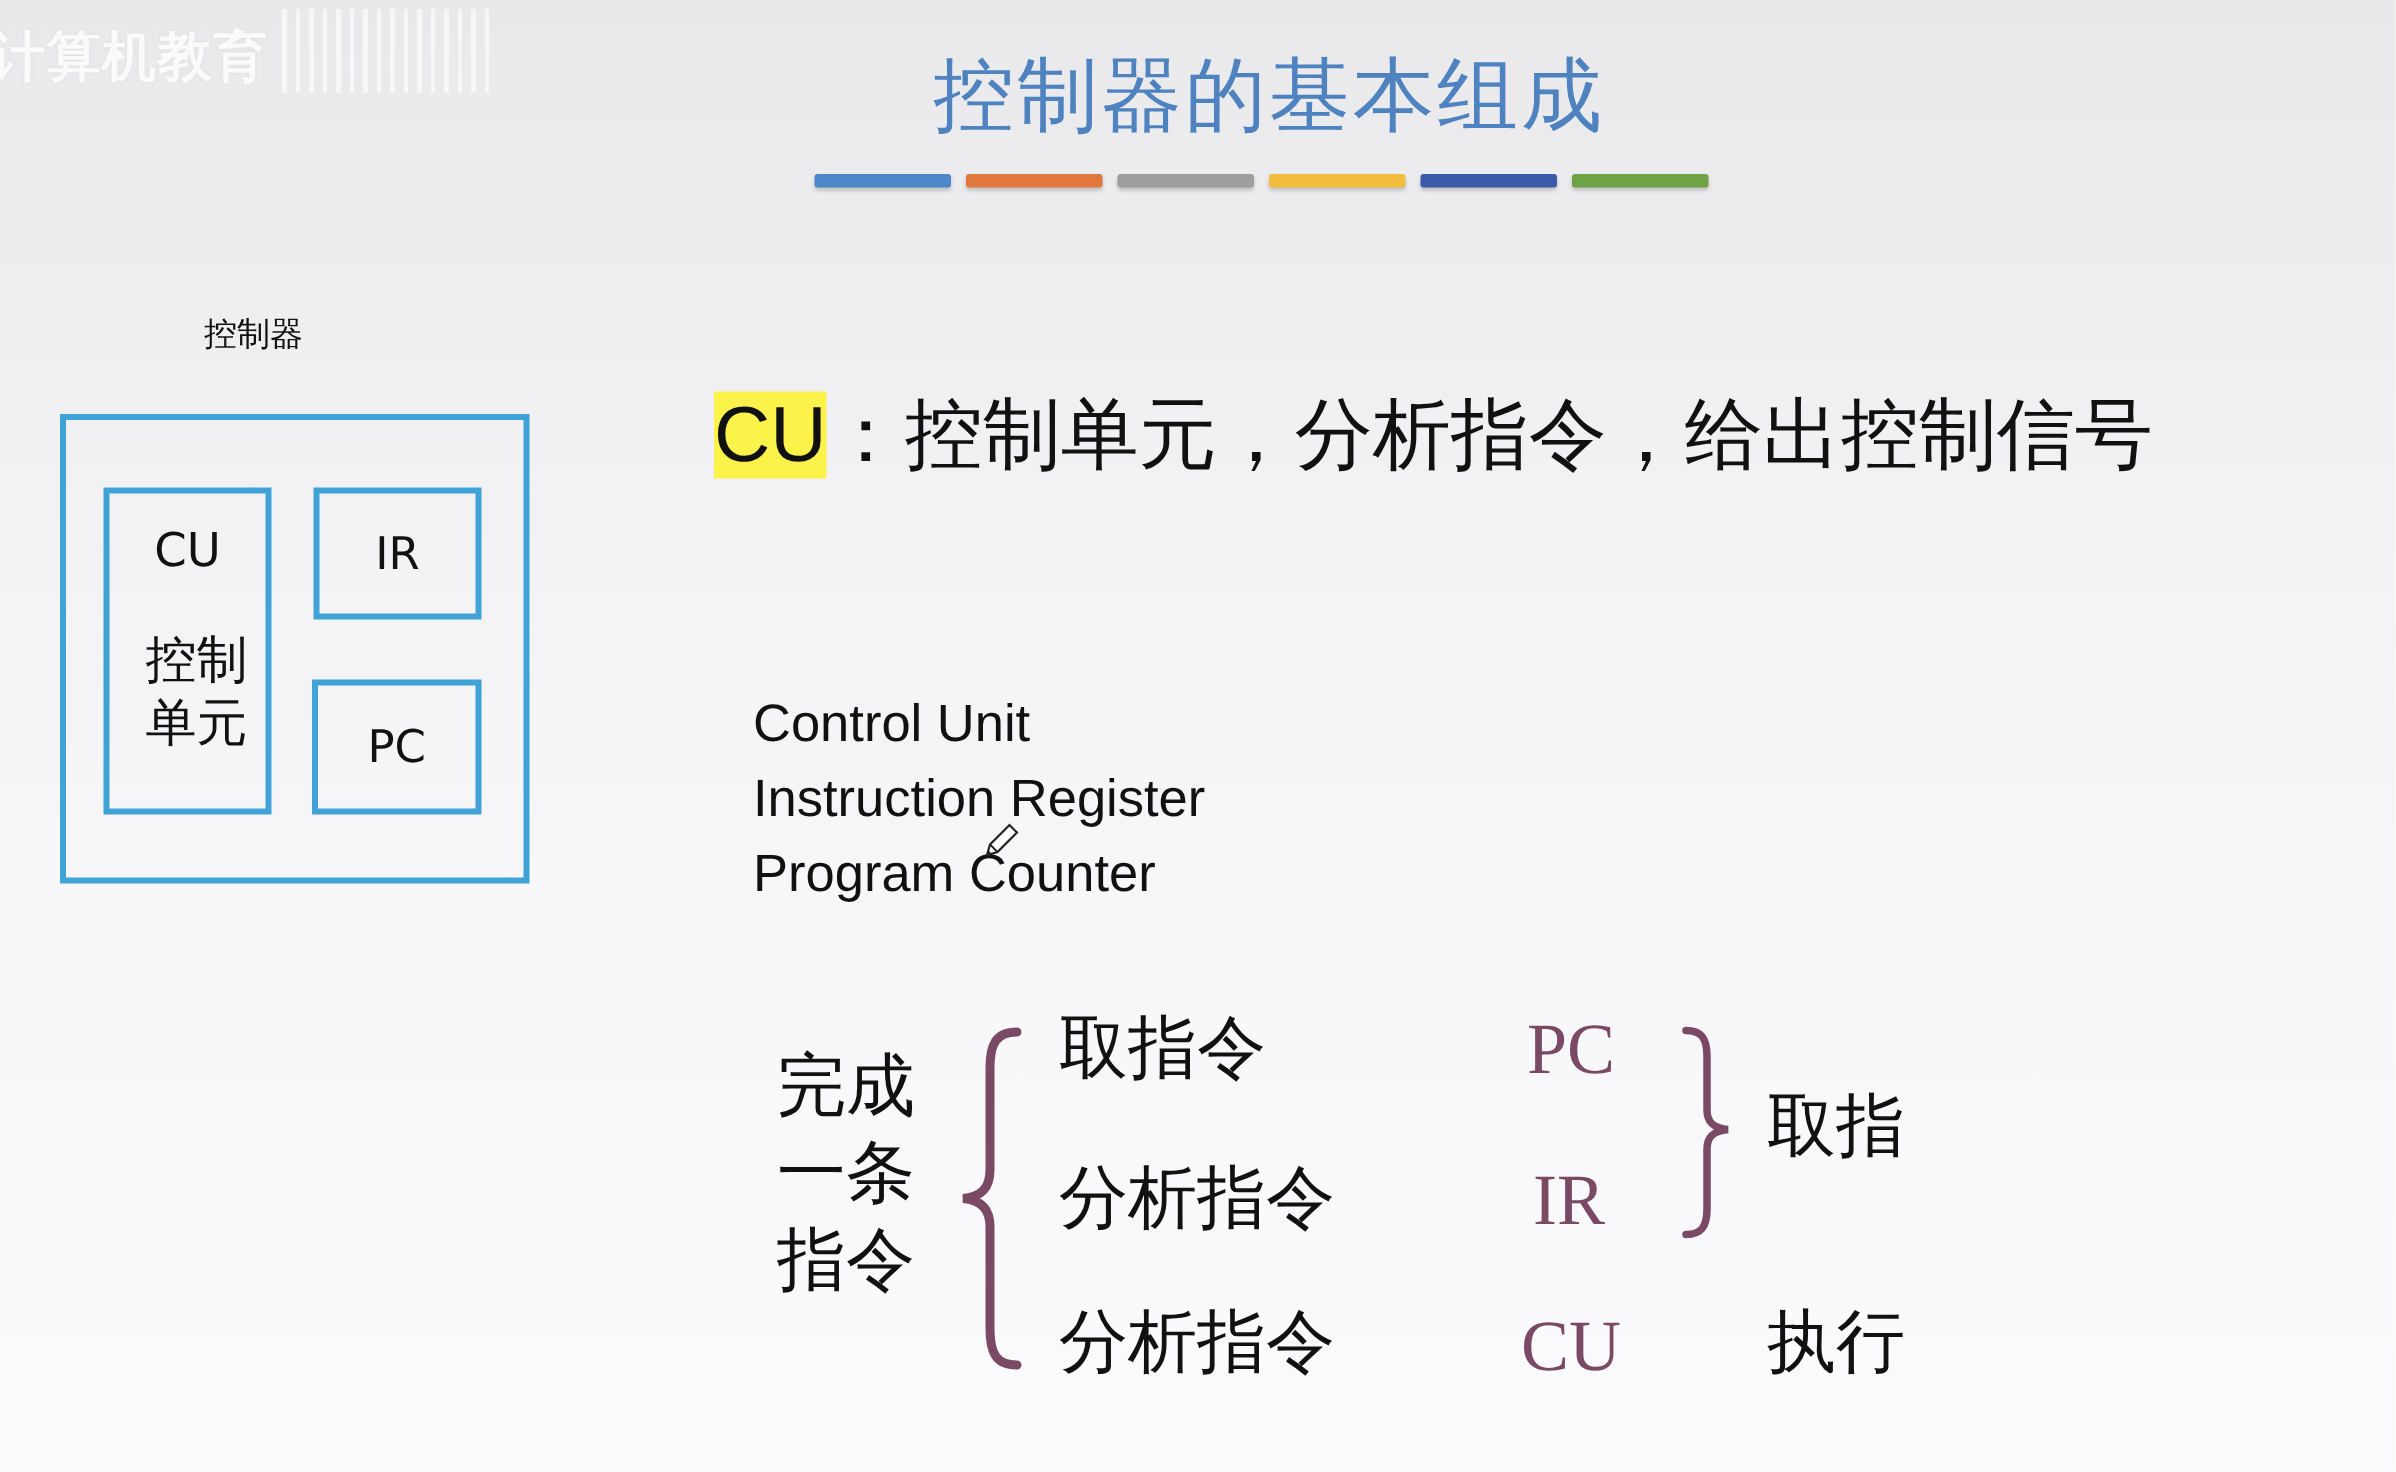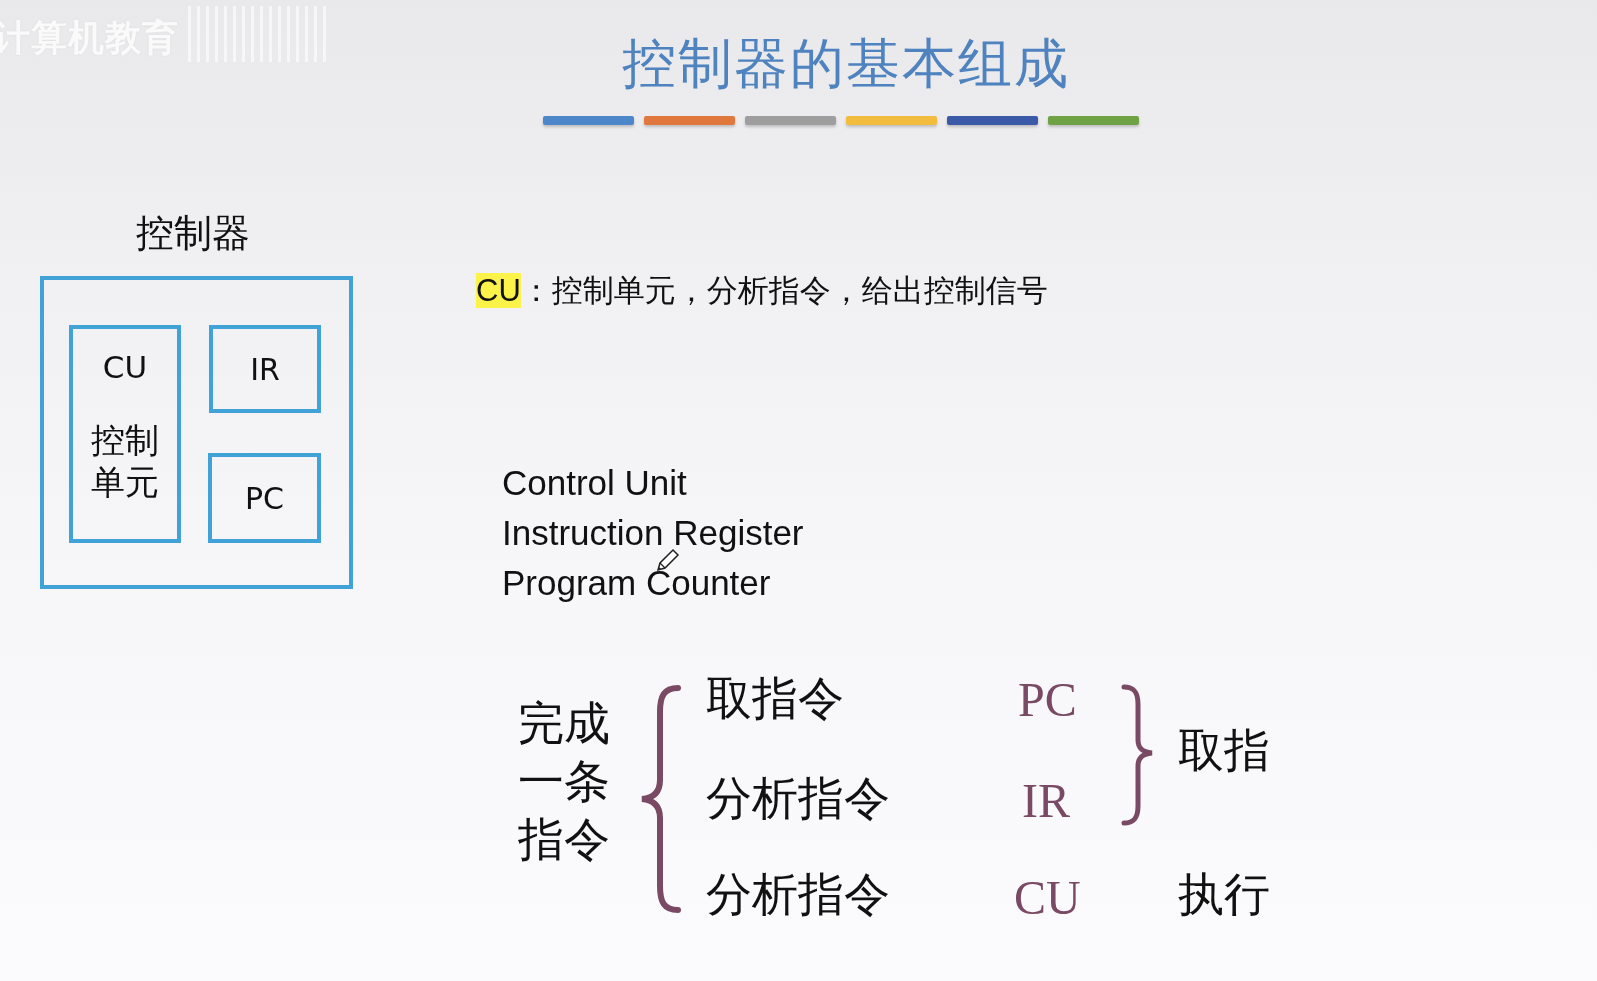--- a/index.html
+++ b/index.html
@@ -20,36 +20,36 @@
     background: repeating-linear-gradient(90deg, rgba(255,255,255,0.75) 0 3px, rgba(255,255,255,0) 3px 9px);
     opacity: 0.8;
   }
   .title {
     left: 622px; top: 28px; font-size: 54px; color: #4f83bf;
     font-family: Liberation Sans, sans-serif; letter-spacing: 2px;
   }
   .bars { left: 543px; top: 116px; display: flex; gap: 10px; }
   .bar { width: 91px; height: 9px; border-radius: 2px; box-shadow: 0 2px 3px rgba(0,0,0,0.2); }
 
-  .ctrl-label { left: 136px; top: 208px; font-size: 38px; }
+  .ctrl-label { left: 136px; top: 208px; font-size: 22px; }
   .outer-box {
     left: 40px; top: 276px; width: 305px; height: 305px;
     border: 4px solid #41a2d8; box-sizing: content-box;
   }
   .inner-box {
     border: 4px solid #41a2d8; display: flex; flex-direction: column;
     align-items: center; justify-content: center; font-size: 30px;
   }
   .cu-box { left: 69px; top: 325px; width: 104px; height: 210px; justify-content: flex-start; }
   .cu-box .cu-title { margin-top: 20px; font-size: 31px; }
-  .cu-box .cu-sub { margin-top: 34px; font-size: 34px; line-height: 42px; text-align: center; width: 80px; }
+  .cu-box .cu-sub { margin-top: 34px; font-size: 34px; line-height: 42px; text-align: right; width: 80px; }
   .ir-box { left: 209px; top: 325px; width: 104px; height: 80px; }
   .pc-box { left: 208px; top: 453px; width: 105px; height: 82px; }
 
-  .defs { left: 476px; top: 266px; font-size: 31px; line-height: 49px; white-space: nowrap; }
+  .defs { left: 476px; top: 266px; font-size: 52px; line-height: 49px; white-space: nowrap; }
   .defs .key { font-family: "Liberation Sans", sans-serif; }
   .hl { background: #fbf24a; }
 
   .eng { left: 502px; top: 458px; font-size: 35px; line-height: 50px; font-family: "Liberation Sans", sans-serif; }
   .pencil { left: 654px; top: 548px; width: 26px; height: 26px; }
 
   .serif { font-family: "DejaVu Serif", "Liberation Serif", serif; }
   .big { font-size: 46px; }
   .left-label { left: 518px; top: 694px; line-height: 58px; }
   .brace-left { left: 636px; top: 682px; width: 48px; height: 234px; }

